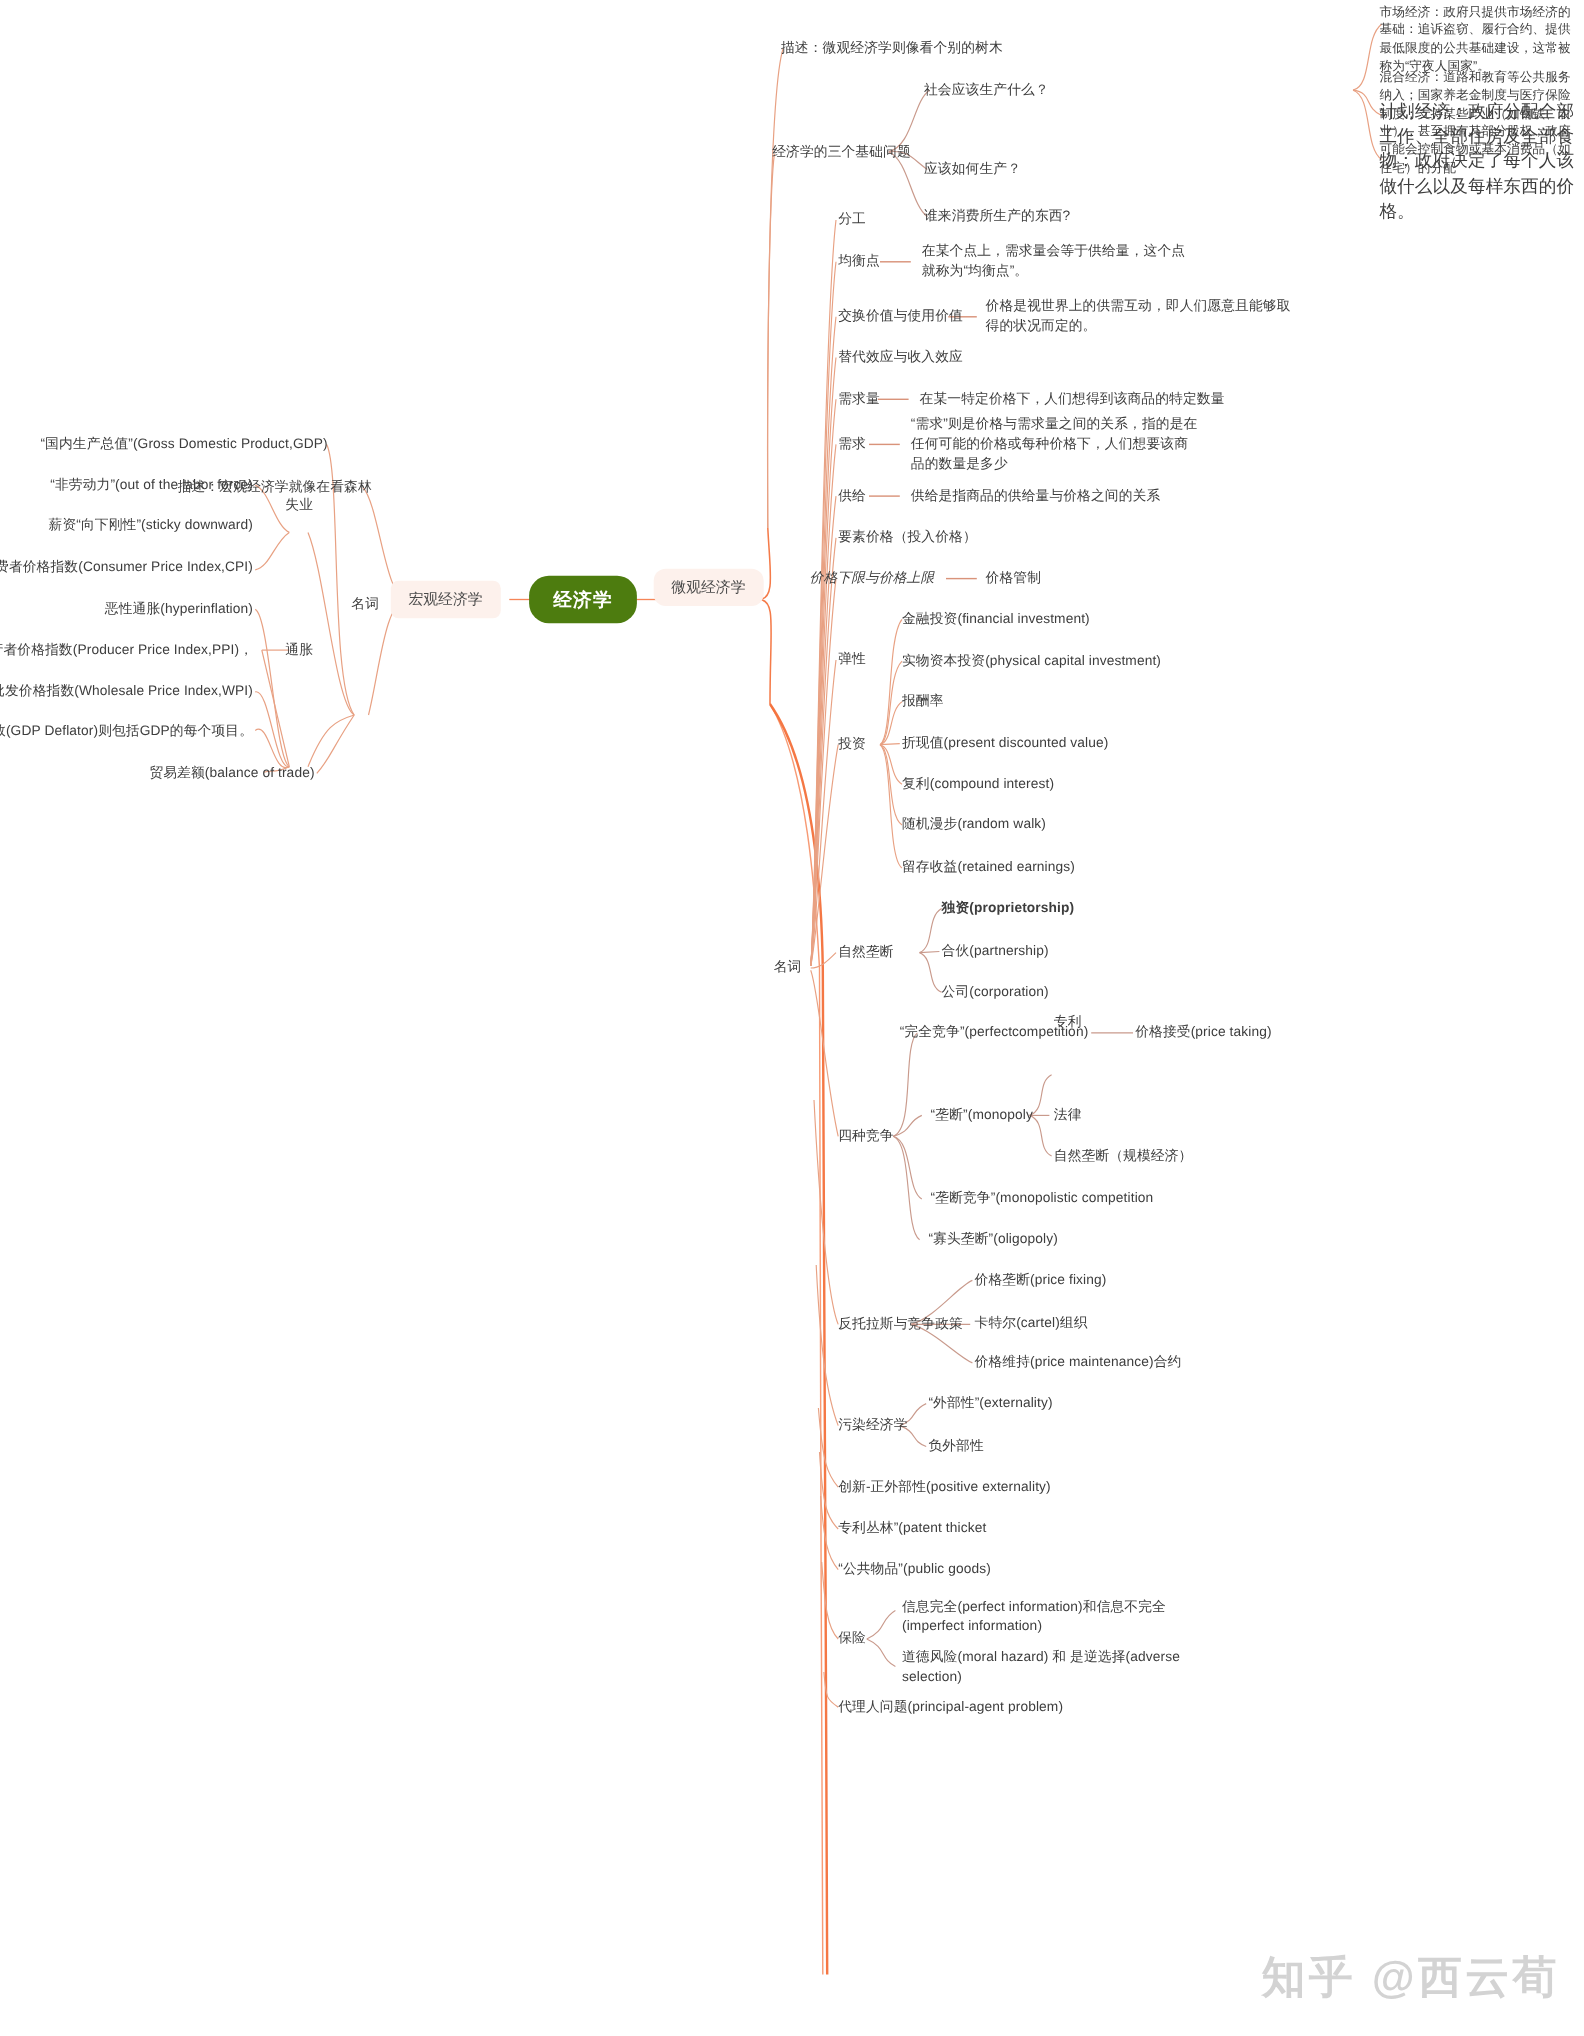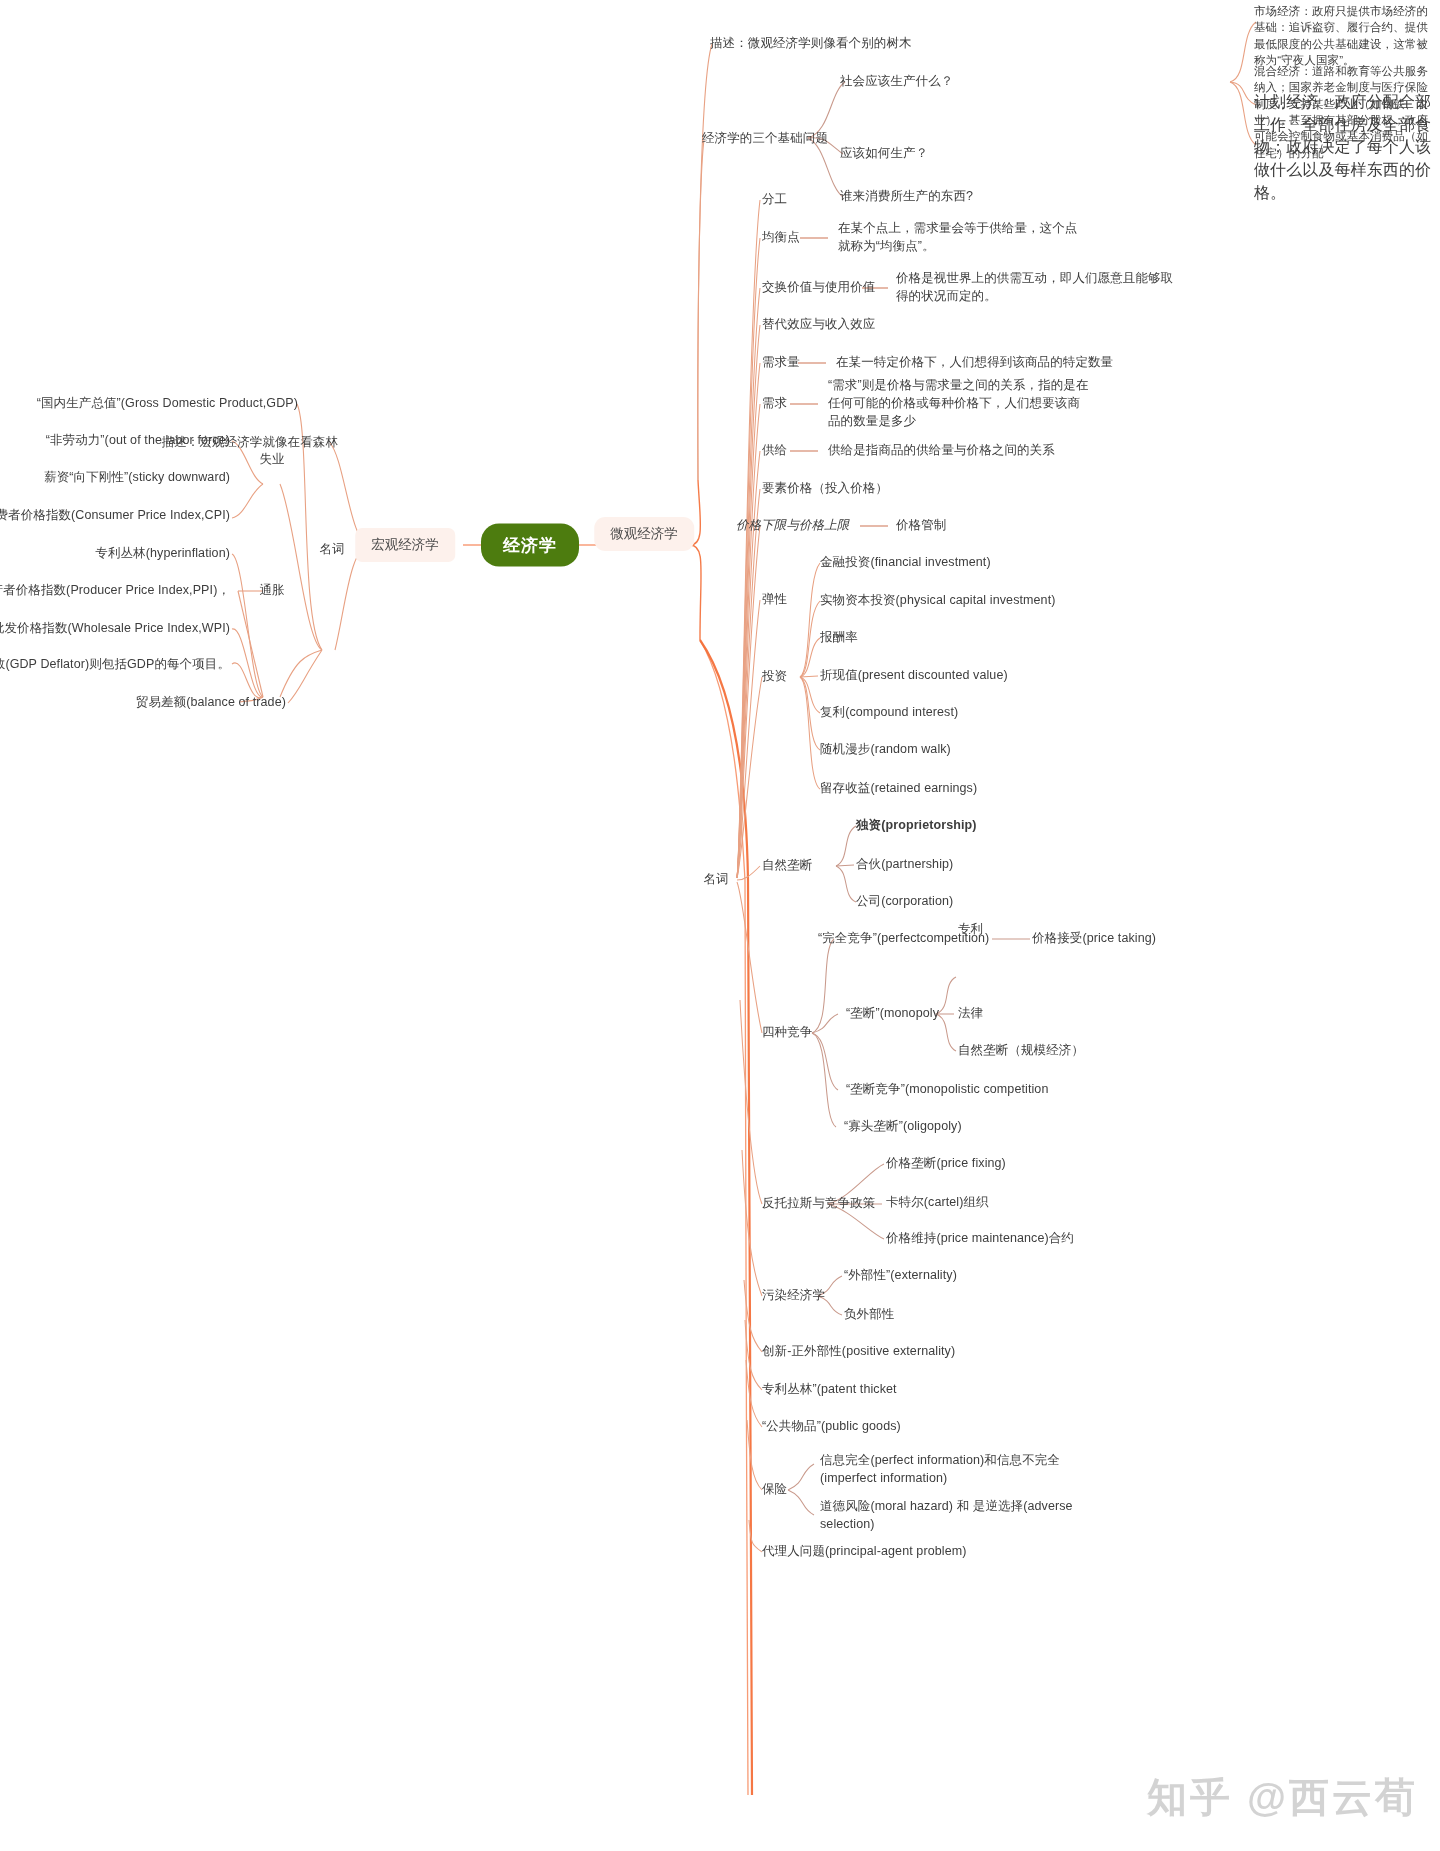--- a/index.html
+++ b/index.html
@@ -238,21 +238,21 @@
   <div class="node left" style="left:286px; top:703px;text-align:center;">贸易差额(balance of trade)</div>
 
   <div class="node center" style="left:332px; top:550px;">名词</div>
 
   <div class="node center" style="left:272px; top:460px;">失业</div>
   <div class="node left" style="left:230px; top:441px;">“非劳动力”(out of the labor force)</div>
   <div class="node left" style="left:230px; top:478px;">薪资“向下刚性”(sticky downward)</div>
 
   <div class="node center" style="left:272px; top:591px;">通胀</div>
   <div class="node left" style="left:230px; top:516px;">消费者价格指数(Consumer Price Index,CPI)</div>
-  <div class="node left" style="left:230px; top:554px;">专利丛林(hyperinflation)</div>
+  <div class="node left" style="left:230px; top:554px;">恶性通胀(hyperinflation)</div>
   <div class="node left" style="left:230px; top:591px;">生产者价格指数(Producer Price Index,PPI)，</div>
   <div class="node left" style="left:230px; top:629px;">批发价格指数(Wholesale Price Index,WPI)</div>
   <div class="node left" style="left:230px; top:665px;">GDP平减指数(GDP Deflator)则包括GDP的每个项目。</div>
 
   <div class="node right" style="left:710px; top:44px;">描述：微观经济学则像看个别的树木</div>
 
   <div class="node right" style="left:702px; top:139px;">经济学的三个基础问题</div>
 
   <div class="node right" style="left:840px; top:82px;">社会应该生产什么？</div>
   <div class="node right" style="left:840px; top:154px;font-family:Liberation Serif, serif;">应该如何生产？</div>

